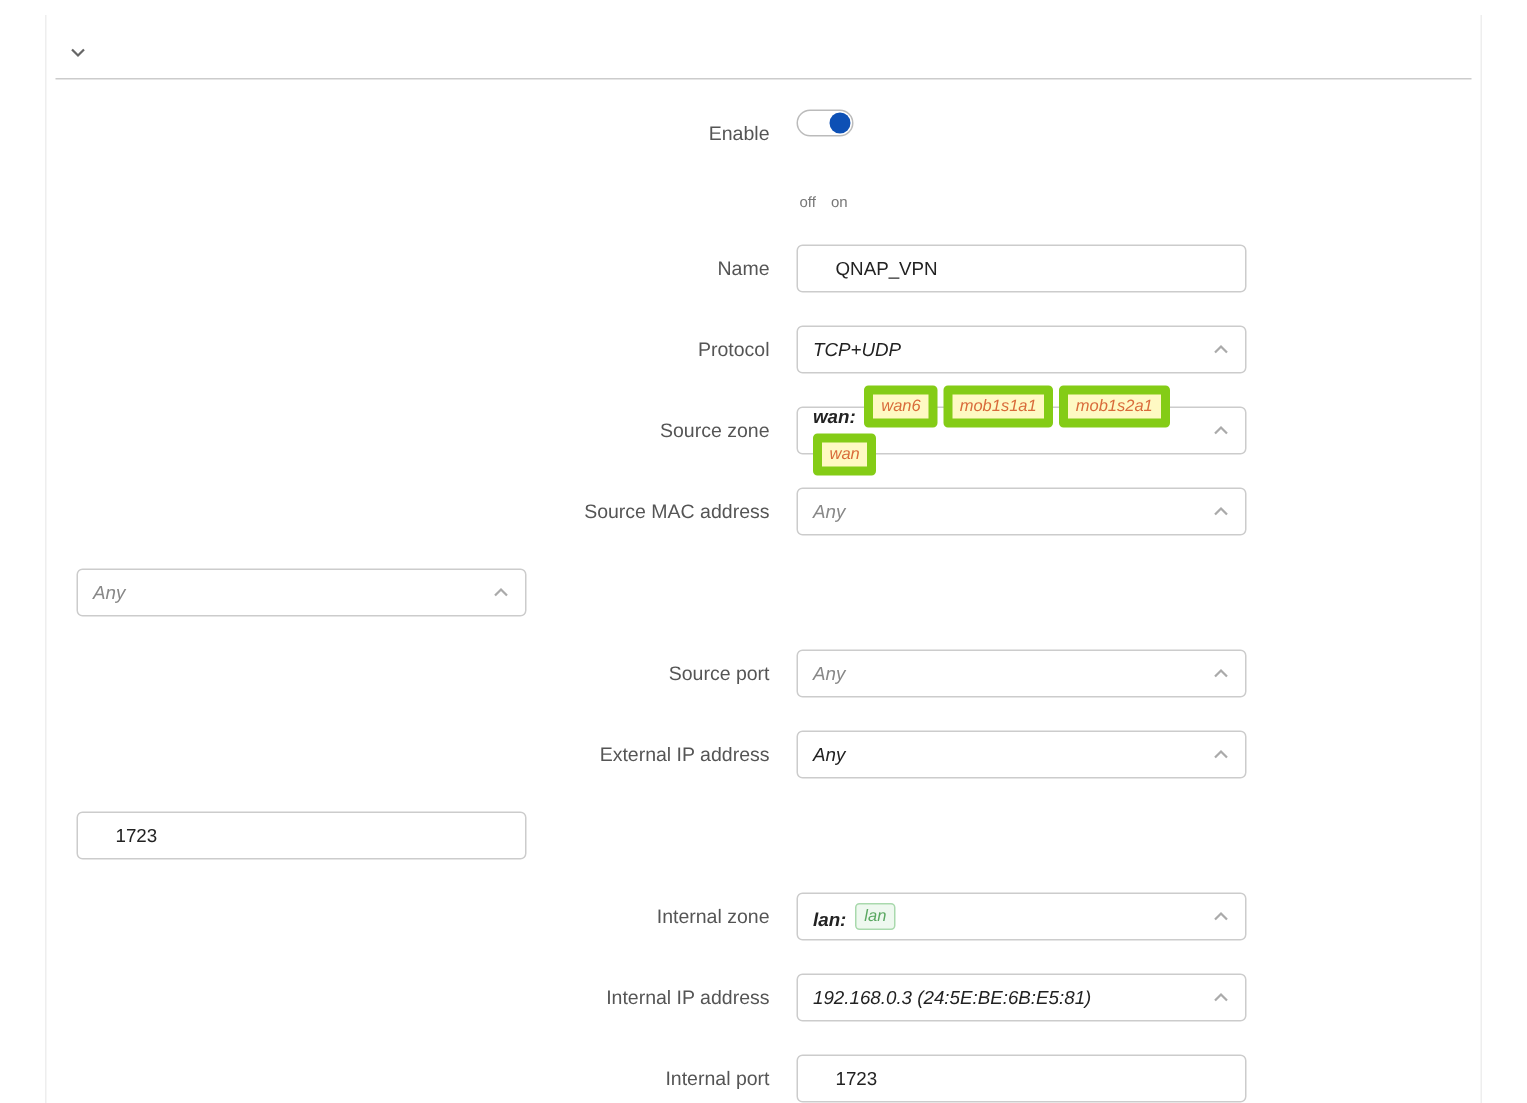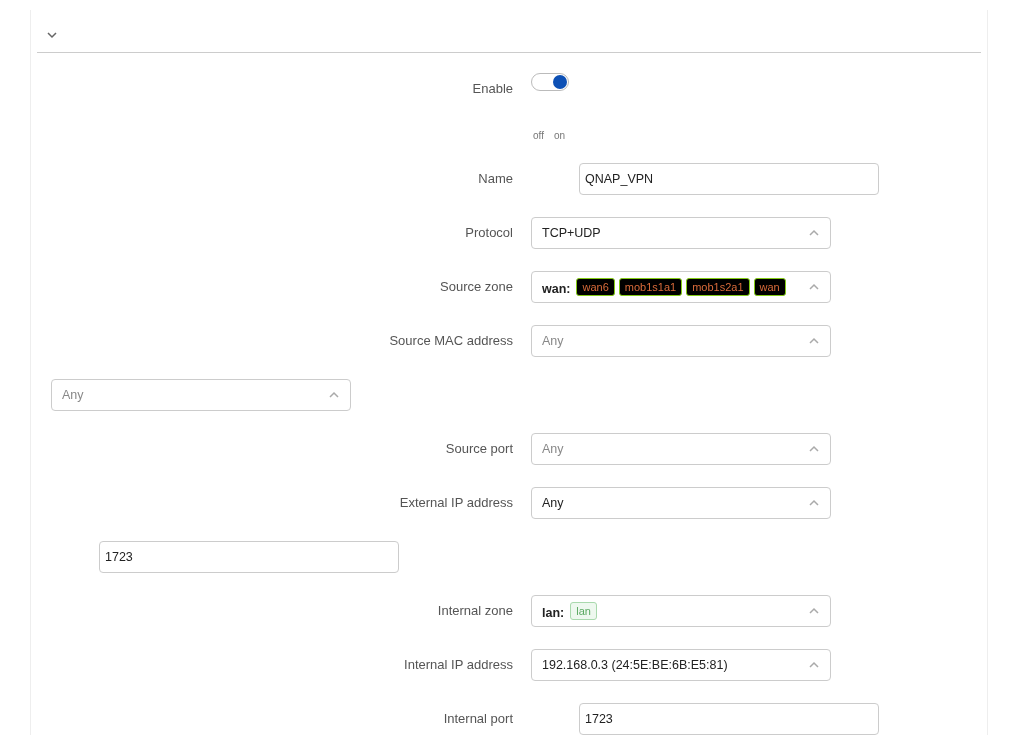--- a/index.html
+++ b/index.html
@@ -66,53 +66,53 @@
   }
   .toggle-labels {
     font-size: 10px; color:#777; margin-top:3px;
     display:flex; gap:10px; padding-left:2px;
   }
   .text-input {
     width: 100%;
     height: 32px;
     border: 1px solid #ccc;
     border-radius: 4px;
-    padding: 0 5px;
+    padding: 0 25px;
     font-size: 12.5px;
     color:#222;
     background:#fff;
-    margin-left:48px;
   }
   .text-input::placeholder { color:#bbb; font-style: italic; }
   .select {
     width:100%; height:32px;
     border:1px solid #ccc; border-radius:4px;
     display:flex; align-items:center;
     padding: 0 10px;
     background:#fff;
     cursor:pointer;
     position:relative;
     font-size:12.5px;
+    font-style:italic;
   }
   .select .value { flex:1; color:#222; }
   .select .value.placeholder { color:#888; }
   .select .caret {
     color:#aaa;
     display:flex; align-items:center;
   }
   .tag-row { display:flex; align-items:flex-end; gap:4px; flex-wrap:wrap; }
   .zone-name { font-weight:bold; margin-right:2px; }
   .tag {
     display:inline-block;
     font-size:11px;
     padding: 1px 5px;
     border-radius:3px;
     line-height:14px;
   }
-  .tag-orange { color:#d96b3a; border:1px solid #84cc16; background:#000000; }
+  .tag-orange { color:#d96b3a; border:6px solid #84cc16; background:#fef9c3; }
   .tag-green  { color:#5aa861; border:1px solid #a9d9ad; background:#eef8ef; }
   svg { display:block; }
 </style>
 </head>
 <body>
 
 <div class="panel">
 
   <div class="panel-header">
     <span class="chev">

